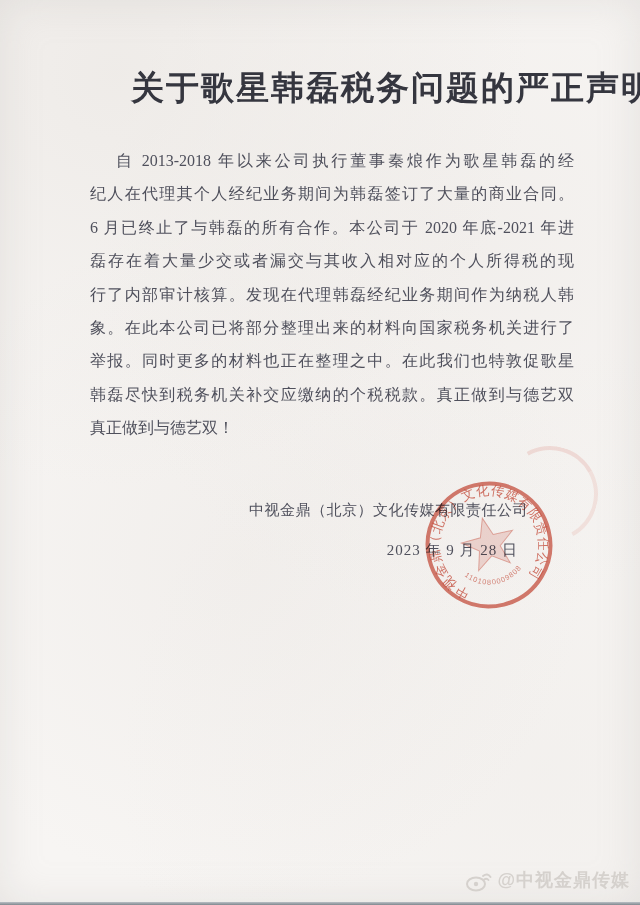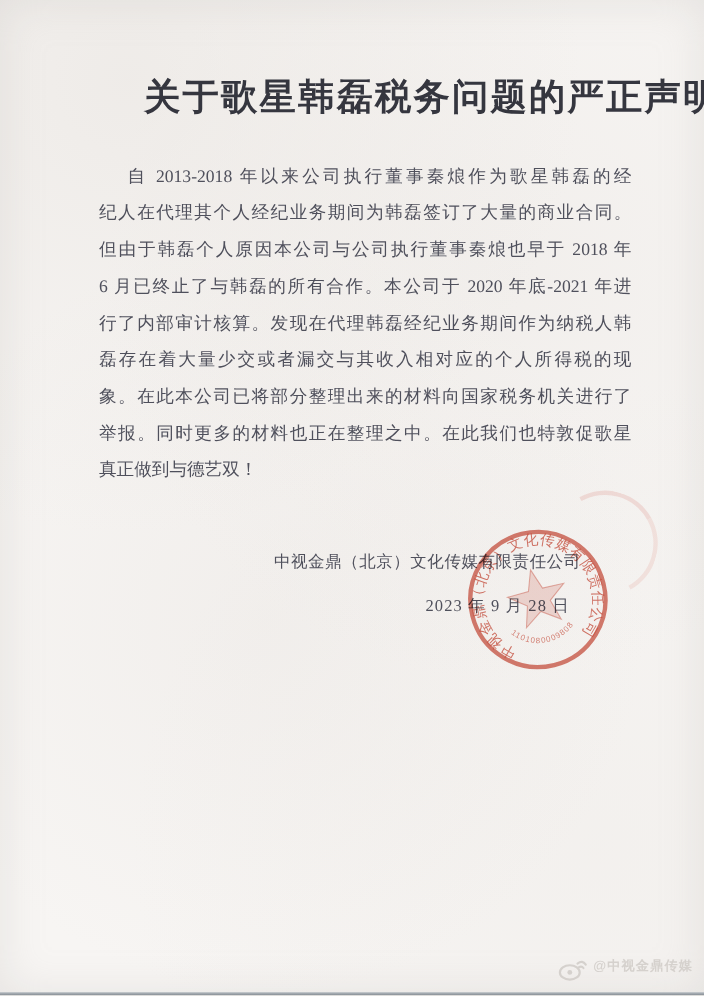--- a/index.html
+++ b/index.html
@@ -81,25 +81,25 @@
     border: 4px solid transparent;
     border-top-color: rgba(205,74,56,.14);
     border-right-color: rgba(205,74,56,.10);
     transform: rotate(16deg);
     z-index: 1;
   }
   .watermark {
     position: absolute;
     right: 10px; bottom: 13px;
     display: flex;
-    align-items: flex-start;
+    align-items: flex-end;
     gap: 5px;
     color: #d5d1cd;
     font-family: "Liberation Sans", sans-serif;
-    font-size: 12px;
+    font-size: 18px;
     font-weight: 700;
     letter-spacing: 1px;
     z-index: 1;
   }
   .bottom-edge {
     position: absolute;
     left: 0; bottom: 0;
     width: 100%; height: 3px;
     background: linear-gradient(#b9bfc4, #80888f);
   }
@@ -107,26 +107,26 @@
 </head>
 <body>
 
 <div class="page">
 
   <h1 class="doc-title">关于歌星韩磊税务问题的严正声明</h1>
 
   <div class="doc-body">
     <div class="line first">自 2013-2018 年以来公司执行董事秦烺作为歌星韩磊的经</div>
     <div class="line">纪人在代理其个人经纪业务期间为韩磊签订了大量的商业合同。</div>
-    <div class="line">但由于韩磊个人原因本公司与公司执行董事秦烺也早于 2018 年</div>
     <div class="line">6 月已终止了与韩磊的所有合作。本公司于 2020 年底-2021 年进</div>
+    <div class="line">磊存在着大量少交或者漏交与其收入相对应的个人所得税的现</div>
     <div class="line">行了内部审计核算。发现在代理韩磊经纪业务期间作为纳税人韩</div>
-    <div class="line">磊存在着大量少交或者漏交与其收入相对应的个人所得税的现</div>
     <div class="line">象。在此本公司已将部分整理出来的材料向国家税务机关进行了</div>
     <div class="line">举报。同时更多的材料也正在整理之中。在此我们也特敦促歌星</div>
+    <div class="line">韩磊尽快到税务机关补交应缴纳的个税税款。真正做到与德艺双</div>
     <div class="line last">真正做到与德艺双！</div>
   </div>
 
   <div class="signature">中视金鼎（北京）文化传媒有限责任公司</div>
   <div class="doc-date">2023 年 9 月 28 日</div>
 
   <div class="seal-smudge"></div>
 
   <div class="seal">
     <svg viewBox="0 0 200 200">

